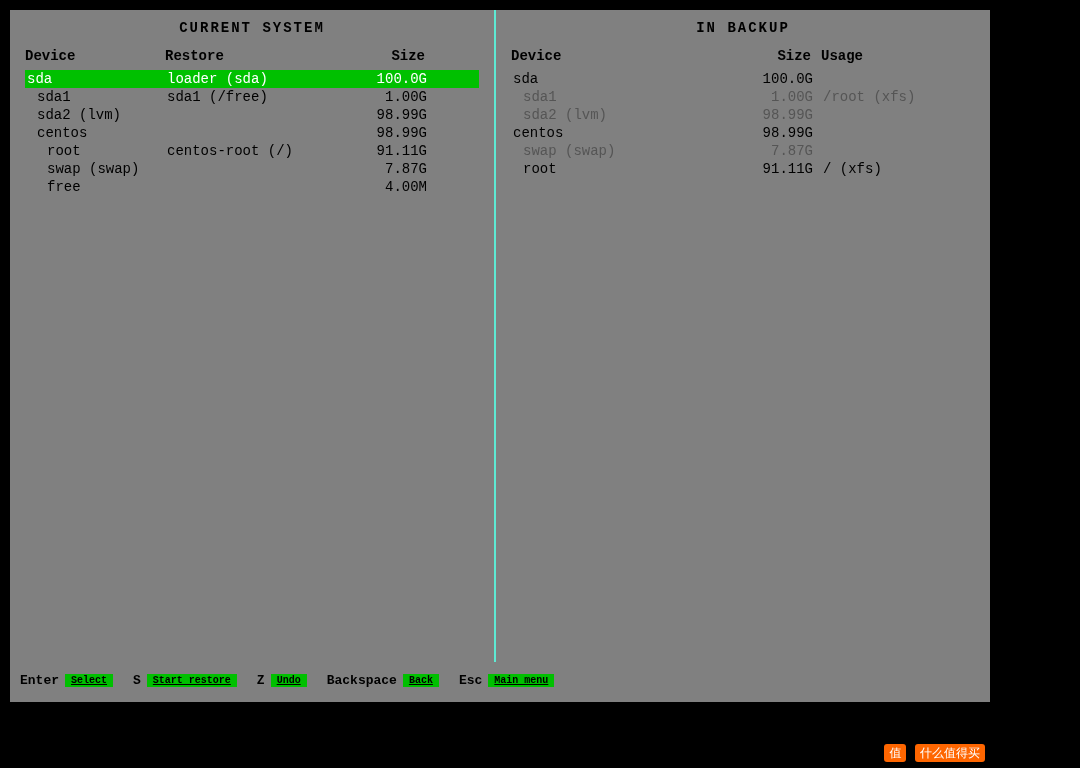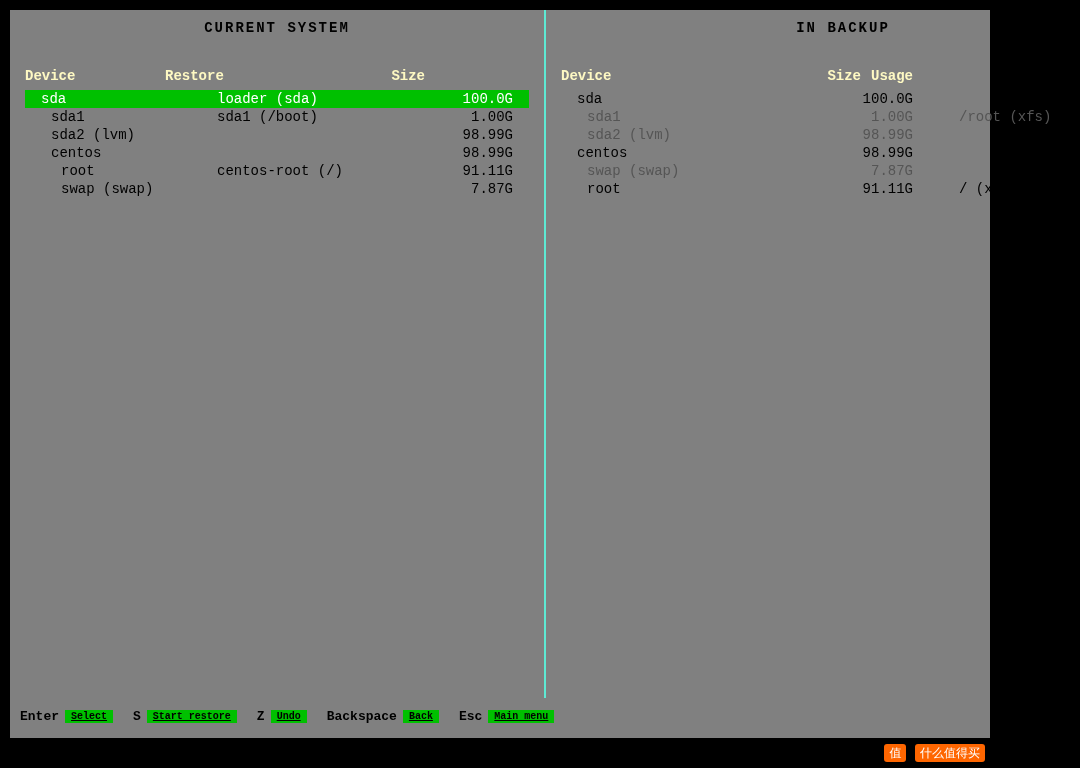--- a/index.html
+++ b/index.html
@@ -47,41 +47,39 @@
     .panel-title {
       text-align: center;
       color: #000;
       font-weight: bold;
       margin-bottom: 10px;
       letter-spacing: 2px;
     }
 
     .column-headers {
       display: flex;
-      color: #fef9c3;
+      color: #000000;
       font-weight: bold;
       margin-bottom: 4px;
       padding: 2px 0;
-      margin-top: 20px;
     }
 
     .col-device { width: 140px; min-width: 140px; }
     .col-restore { width: 180px; min-width: 180px; }
     .col-size { width: 80px; min-width: 80px; text-align: right; }
 
     .col-device-r { width: 200px; min-width: 200px; }
     .col-size-r { width: 100px; min-width: 100px; text-align: right; }
     .col-usage-r { width: 160px; min-width: 160px; padding-left: 10px; }
 
     .table-row {
       display: flex;
       color: #000;
-      padding: 1px 16px;
+      padding: 1px 2px;
       white-space: nowrap;
-      gap: 36px;
     }
 
     .table-row.selected {
       background: #00c000;
       color: #fff;
     }
 
     .table-row.indent-1 .col-device,
     .table-row.indent-1 .col-device-r {
       padding-left: 10px;
@@ -128,20 +126,21 @@
       text-decoration: underline;
     }
 
     #bottom-bar {
       background: #000;
       height: 30px;
       display: flex;
       align-items: center;
       justify-content: flex-end;
       padding-right: 10px;
+      margin-top: 36px;
     }
 
     .watermark {
       color: #fff;
       font-size: 13px;
       font-family: Arial, sans-serif;
     }
 
     .watermark span {
       background: #ff6600;
@@ -166,21 +165,21 @@
         <span class="col-size">Size</span>
       </div>
       <div id="left-table">
           <div class="table-row selected">
     <span class="col-device">sda</span>
     <span class="col-restore">loader (sda)</span>
     <span class="col-size">100.0G</span>
   </div>
           <div class="table-row indent-1">
     <span class="col-device">  sda1</span>
-    <span class="col-restore">sda1 (/boot)</span>
+    <span class="col-restore">sda1 (/free)</span>
     <span class="col-size">1.00G</span>
   </div>
           <div class="table-row indent-1">
     <span class="col-device">  sda2 (lvm)</span>
     <span class="col-restore"></span>
     <span class="col-size">98.99G</span>
   </div>
           <div class="table-row indent-1">
     <span class="col-device">  centos</span>
     <span class="col-restore"></span>
@@ -188,20 +187,25 @@
   </div>
           <div class="table-row indent-2">
     <span class="col-device">  root</span>
     <span class="col-restore">centos-root (/)</span>
     <span class="col-size">91.11G</span>
   </div>
           <div class="table-row indent-2">
     <span class="col-device">  swap (swap)</span>
     <span class="col-restore"></span>
     <span class="col-size">7.87G</span>
+  </div>
+          <div class="table-row indent-2">
+    <span class="col-device">  free</span>
+    <span class="col-restore"></span>
+    <span class="col-size">4.00M</span>
   </div>
         </div>
     </div>
 
     <div id="right-panel">
       <div class="panel-title">IN BACKUP</div>
       <div class="column-headers">
         <span class="col-device-r">Device</span>
         <span class="col-size-r">Size</span>
         <span class="col-usage-r">Usage</span>

